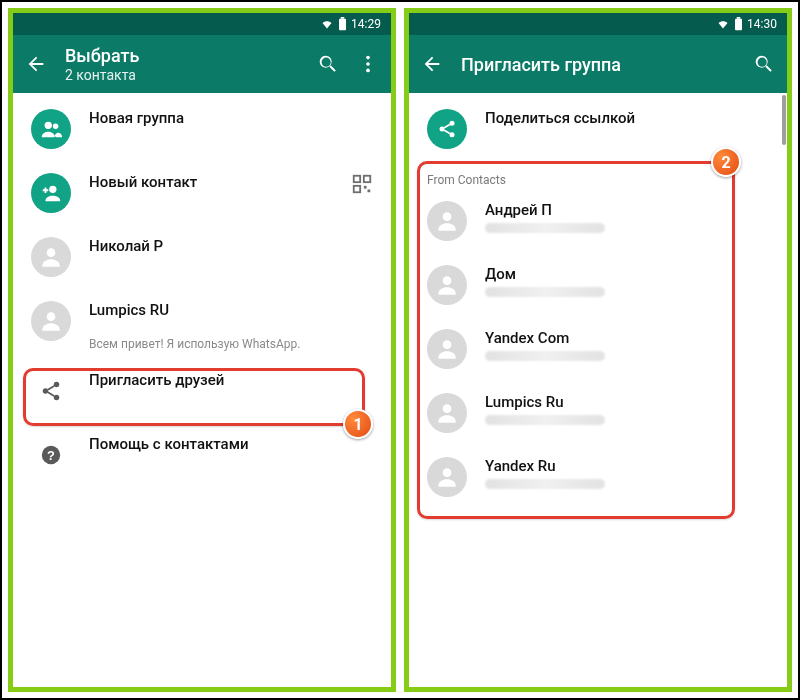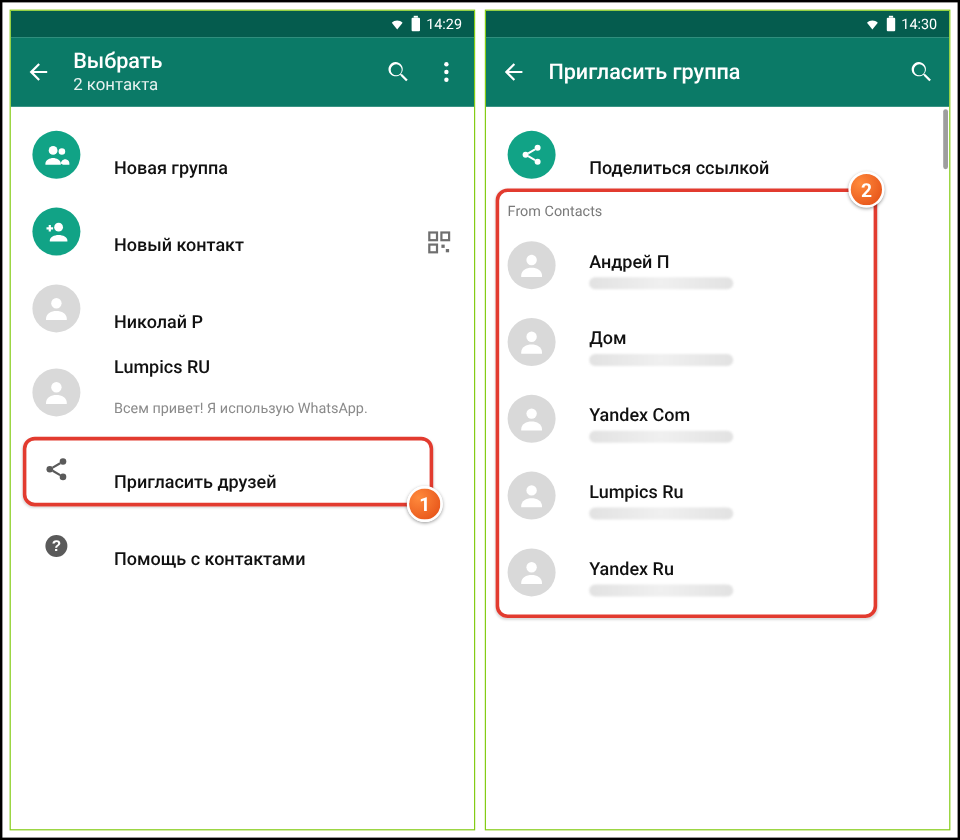--- a/index.html
+++ b/index.html
@@ -15,21 +15,21 @@
     height: 700px;
     border: 2px solid #000;
     background: #fff;
     display: flex;
     gap: 8px;
     padding: 6px;
   }
   .phone {
     flex: 1;
     background: #fff;
-    border: 1px solid #84cc16;
+    border: 5px solid #84cc16;
     display: flex;
     flex-direction: column;
     overflow: hidden;
     position: relative;
   }
   
   .statusbar {
     height: 22px;
     background: #055c4e;
     color: #fff;
@@ -53,23 +53,23 @@
   }
   .appbar .back { flex: 0 0 auto; }
   .appbar .titles { flex: 1 1 auto; display: flex; flex-direction: column; }
   .appbar .title { font-size: 18px; font-weight: 500; }
   .appbar .subtitle { font-size: 14px; opacity: 0.9; margin-top: 1px; }
   .appbar .actions { display: flex; gap: 18px; align-items: center; }
   
   .list { flex: 1; overflow-y: auto; padding-top: 6px; position: relative; }
   .row {
     display: flex;
-    align-items: flex-end;
+    align-items: flex-start;
     padding: 10px 18px;
-    gap: 28px;
+    gap: 18px;
     min-height: 64px;
   }
   .row .avatar {
     width: 40px; height: 40px; border-radius: 50%;
     background: #e4e4e4;
     display: flex; align-items: center; justify-content: center;
     flex: 0 0 auto;
     color: #fff;
   }
   .row .avatar.green { background: #11a386; }

